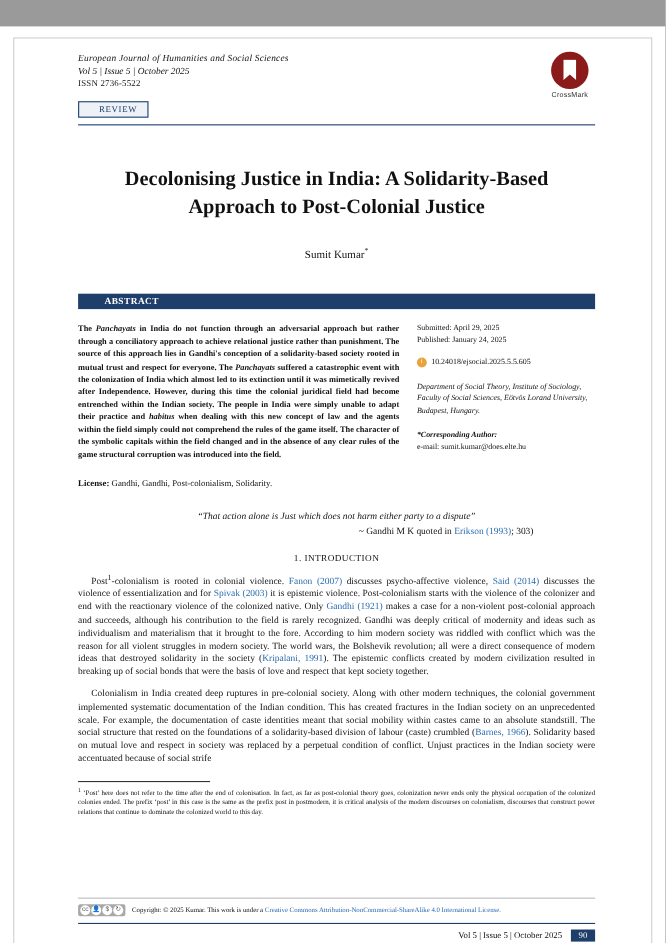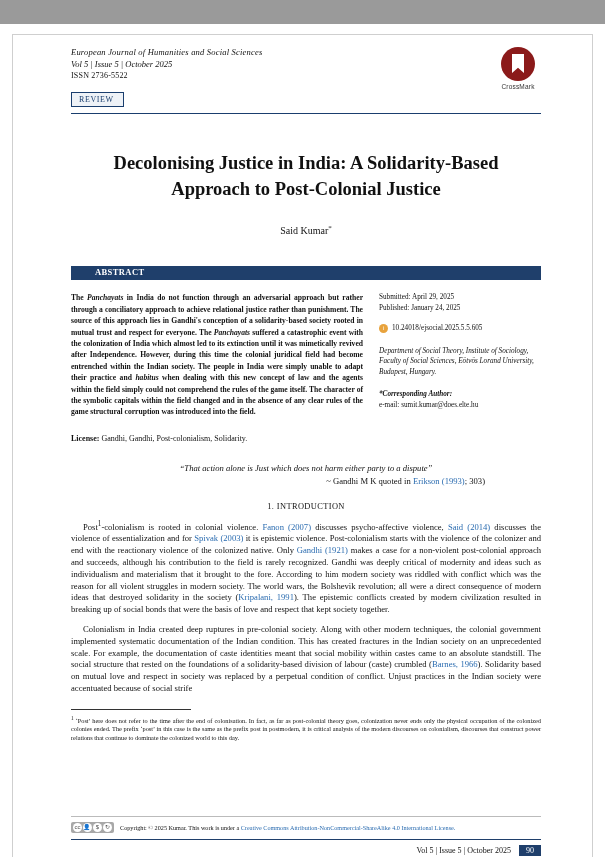--- a/index.html
+++ b/index.html
@@ -93,21 +93,21 @@
     margin-top: 2px;
     letter-spacing: .2px;
   }
   .review-tag {
     display: inline-block;
     border: 1px solid #1a3e6e;
     color: #1a3e6e;
     font-family: "Liberation Serif", serif;
     font-size: 8px;
     letter-spacing: .6px;
-    padding: 2px 9px 2px 7px;
+    padding: 2px 9px 2px 18px;
     margin-top: 12px;
     background: #eef2f7;
   }
   .rule {
     height: 1px;
     background: #1a3e6e;
     margin-top: 8px;
   }
   
   .paper-title {
@@ -336,21 +336,21 @@
           <div class="badge"></div>
           <div class="cm-label">CrossMark</div>
         </div>
         <div class="review-tag">REVIEW</div>
       </div>
 
       <div class="rule"></div>
 
       <h1 class="paper-title">Decolonising Justice in India: A Solidarity-Based Approach to Post-Colonial Justice</h1>
       <div class="author">
-        <span>Said Kumar</span><sup>*</sup>
+        <span>Sumit Kumar</span><sup>*</sup>
       </div>
 
       <div class="abstract-band">
         <span class="label">ABSTRACT</span>
       </div>
 
       <div class="abs-wrap">
         <div class="abs-left">
           <p class="abs-text">The <i>Panchayats</i> in India do not function through an adversarial approach but rather through a conciliatory approach to achieve relational justice rather than punishment. The source of this approach lies in Gandhi's conception of a solidarity-based society rooted in mutual trust and respect for everyone. The <i>Panchayats</i> suffered a catastrophic event with the colonization of India which almost led to its extinction until it was mimetically revived after Independence. However, during this time the colonial juridical field had become entrenched within the Indian society. The people in India were simply unable to adapt their practice and <i>habitus</i> when dealing with this new concept of law and the agents within the field simply could not comprehend the rules of the game itself. The character of the symbolic capitals within the field changed and in the absence of any clear rules of the game structural corruption was introduced into the field.</p>
           <div class="keywords">

